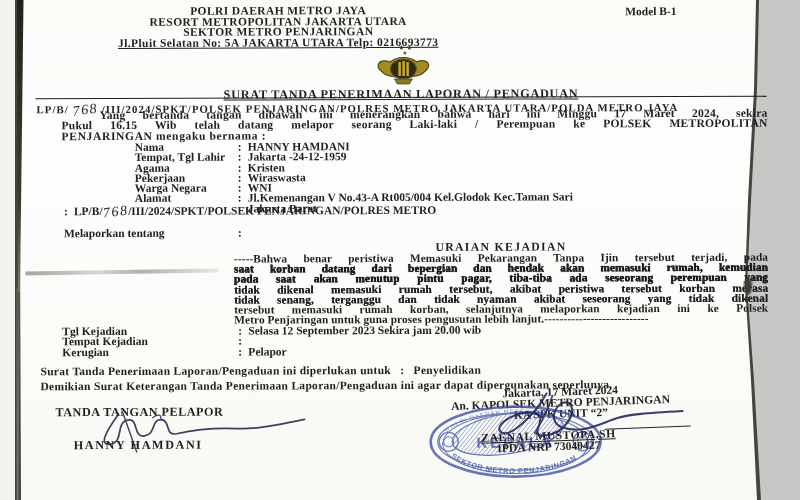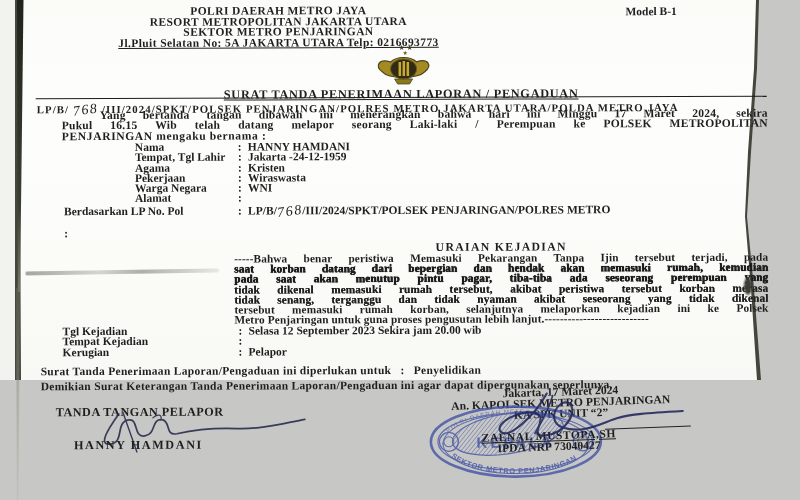--- a/index.html
+++ b/index.html
@@ -2,21 +2,21 @@
 <html><head>
 <meta charset="utf-8">
 <style>
   * { margin:0; padding:0; box-sizing:border-box; }
   html,body { width:800px; height:500px; overflow:hidden; }
   body {
     background:#c7c7c5;
     font-family:"Liberation Serif","DejaVu Serif",serif;
     color:#1f1f1f;
   }
-  .stage { position:relative; width:800px; height:380px; }
+  .stage { position:relative; width:800px; height:500px; }
 
   
   .left-strip { position:absolute; left:0; top:0; width:15px; height:100%; background:#f2f2ef; }
   .edge-dark {
     position:absolute; inset:0; background:#43463b;
     clip-path:polygon(15px 0, 759px 0, 757px 18%, 751px 40%, 747px 57%, 754px 76%, 761px 100%, 15px 100%);
   }
   .paper {
     position:absolute; inset:0;
     background:linear-gradient(180deg,#fbfbf8 0%,#fdfdfc 30%,#fbfbf8 70%,#f8f8f5 100%);
@@ -177,34 +177,38 @@
         <div class="fvalue">Wiraswasta</div>
       </div>
       <div class="frow">
         <div class="flabel">Warga Negara</div>
         <div class="fcolon">:</div>
         <div class="fvalue">WNI</div>
       </div>
       <div class="frow">
         <div class="flabel">Alamat</div>
         <div class="fcolon">:</div>
+        <div class="fvalue">
+          <div>Jl.Kemenangan V No.43-A  Rt005/004 Kel.Glodok Kec.Taman Sari</div>
+          <div>Jakarta Barat</div>
+        </div>
       </div>
     </div>
 
     <div class="meta-fields">
       <div class="frow">
-        <div class="flabel">Berdasarkan LP No. Pol</div>
         <div class="fcolon">:</div>
         <div class="fvalue">
           <div>
             <span>LP/B/</span><span class="handwritten">768</span><span>/III/2024/SPKT/POLSEK PENJARINGAN/POLRES METRO</span>
           </div>
         </div>
       </div>
       <div class="frow">
+        <div class="flabel">Melaporkan tentang</div>
         <div class="fcolon">:</div>
       </div>
     </div>
 
     <div class="heading">URAIAN KEJADIAN</div>
 
     <div class="narrative">
       <div class="jline">-----Bahwa benar peristiwa Memasuki Pekarangan Tanpa Ijin tersebut terjadi, pada</div>
       <div class="jline smudge">saat korban datang dari bepergian dan hendak akan memasuki rumah, kemudian</div>
       <div class="jline smudge">pada saat akan menutup pintu  pagar, tiba-tiba ada seseorang perempuan yang</div>

